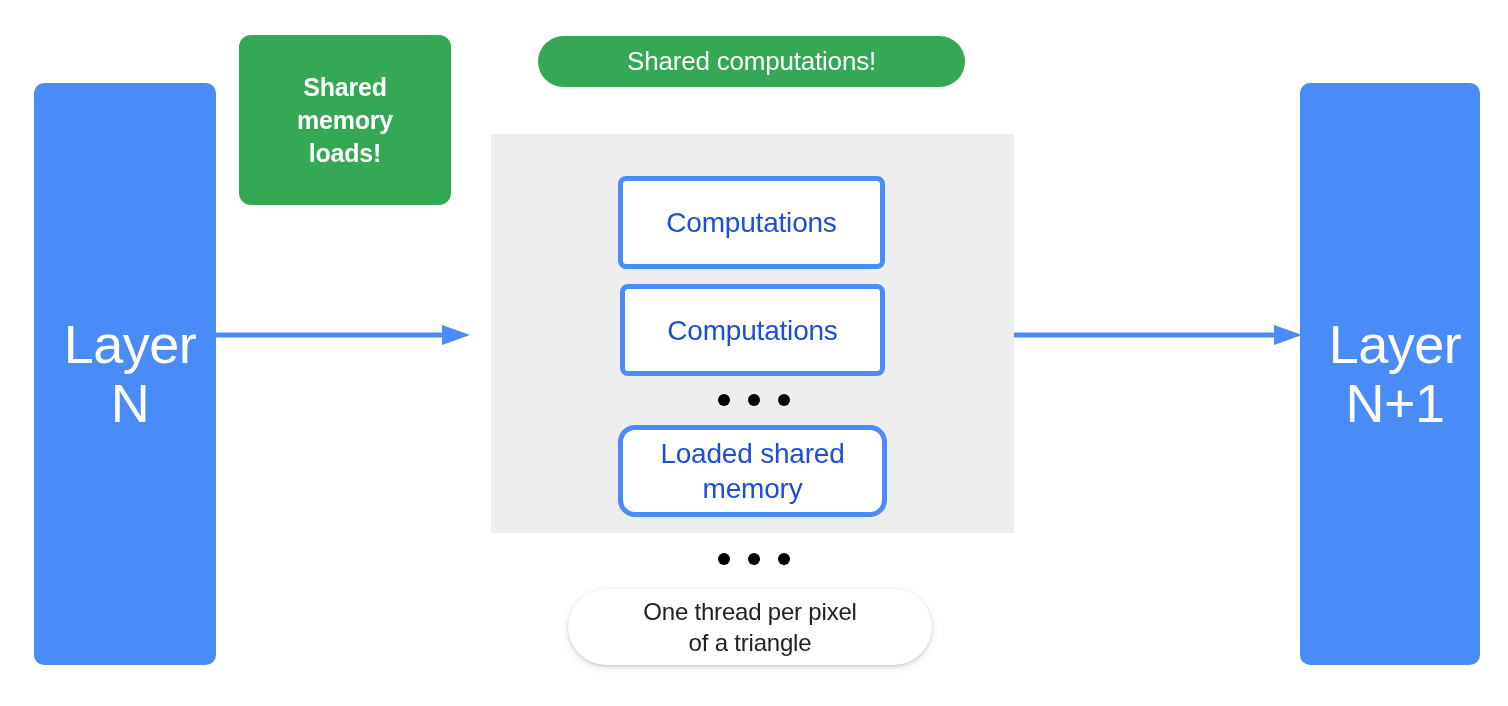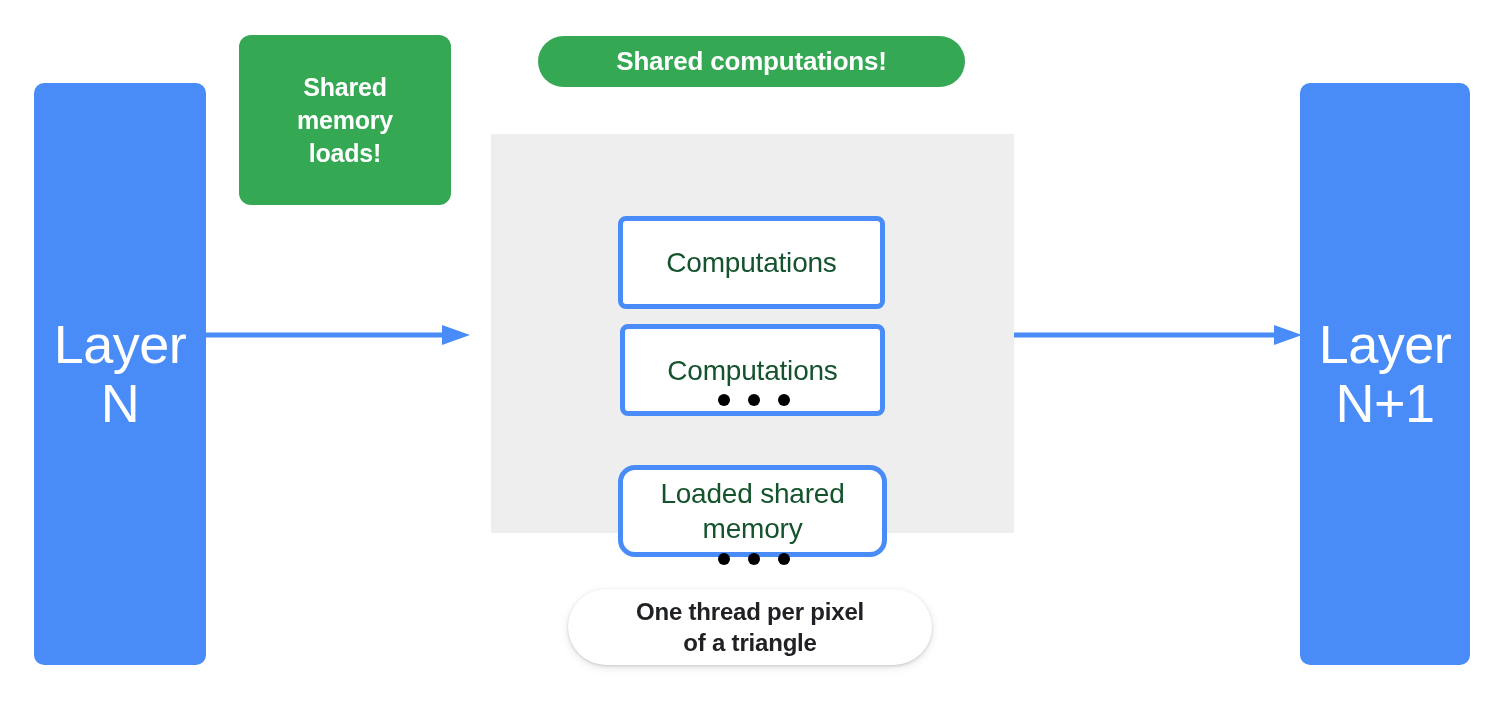--- a/index.html
+++ b/index.html
@@ -26,20 +26,21 @@
     display: flex;
     align-items: center;
     justify-content: center;
     text-align: center;
     color: #ffffff;
     font-size: 54px;
     line-height: 1.1;
     font-weight: 400;
     letter-spacing: -0.5px;
     white-space: pre-line;
+    padding-left: 10px;
   }
   #layer-n   { left: 34px;   top: 83px; width: 172px; height: 582px; }
   #layer-np1 { left: 1300px; top: 83px; width: 170px; height: 582px; }
 
   
   .callout-card {
     position: absolute;
     background: #34a853;
     border-radius: 12px;
     color: #ffffff;
@@ -55,21 +56,21 @@
   }
   #callout-shared-memory  { left: 239px;  top: 35px; width: 212px; height: 170px; }
   #callout-flexible-write { left: 1052px; top: 35px; width: 214px; height: 170px; }
 
   
   .pill {
     position: absolute;
     border-radius: 999px;
     color: #ffffff;
     font-size: 26px;
-    font-weight: bold;
+    font-weight: normal;
     display: flex;
     align-items: center;
     justify-content: center;
     letter-spacing: -0.2px;
   }
   #pill-shared-computations {
     left: 538px; top: 36px; width: 427px; height: 51px;
     background: #34a853;
   }
   #pill-block-gpu-threads {
@@ -92,26 +93,25 @@
   .thread-box {
     position: absolute;
     background: #ffffff;
     border: 5px solid #4a8cf7;
     border-radius: 8px;
     display: flex;
     align-items: center;
     justify-content: center;
     text-align: center;
     font-size: 28px;
-    color: #14532d;
+    color: #1d4ed8;
     line-height: 1.25;
     white-space: pre-line;
     box-sizing: border-box;
     letter-spacing: -0.2px;
-    margin-top: 40px;
   }
   #thread-box-0 { left: 618px; top: 176px; width: 267px; height: 93px; }
   #thread-box-1 { left: 620px; top: 284px; width: 265px; height: 92px; }
   #thread-box-2 { left: 618px; top: 425px; width: 269px; height: 92px; border-radius: 17px; }
 
   
   .dots {
     position: absolute;
     display: flex;
     align-items: center;
@@ -139,21 +139,20 @@
     display: flex;
     align-items: center;
     justify-content: center;
     text-align: center;
     font-size: 24px;
     color: #202124;
     line-height: 1.3;
     white-space: pre-line;
     box-sizing: border-box;
     letter-spacing: -0.2px;
-    font-weight: bold;
   }
 
   
   .arrow {
     position: absolute;
     height: 26px;
   }
   #arrow-in  { left: 206px;  top: 322px; width: 264px; }
   #arrow-out { left: 1014px; top: 322px; width: 288px; }
 </style>

